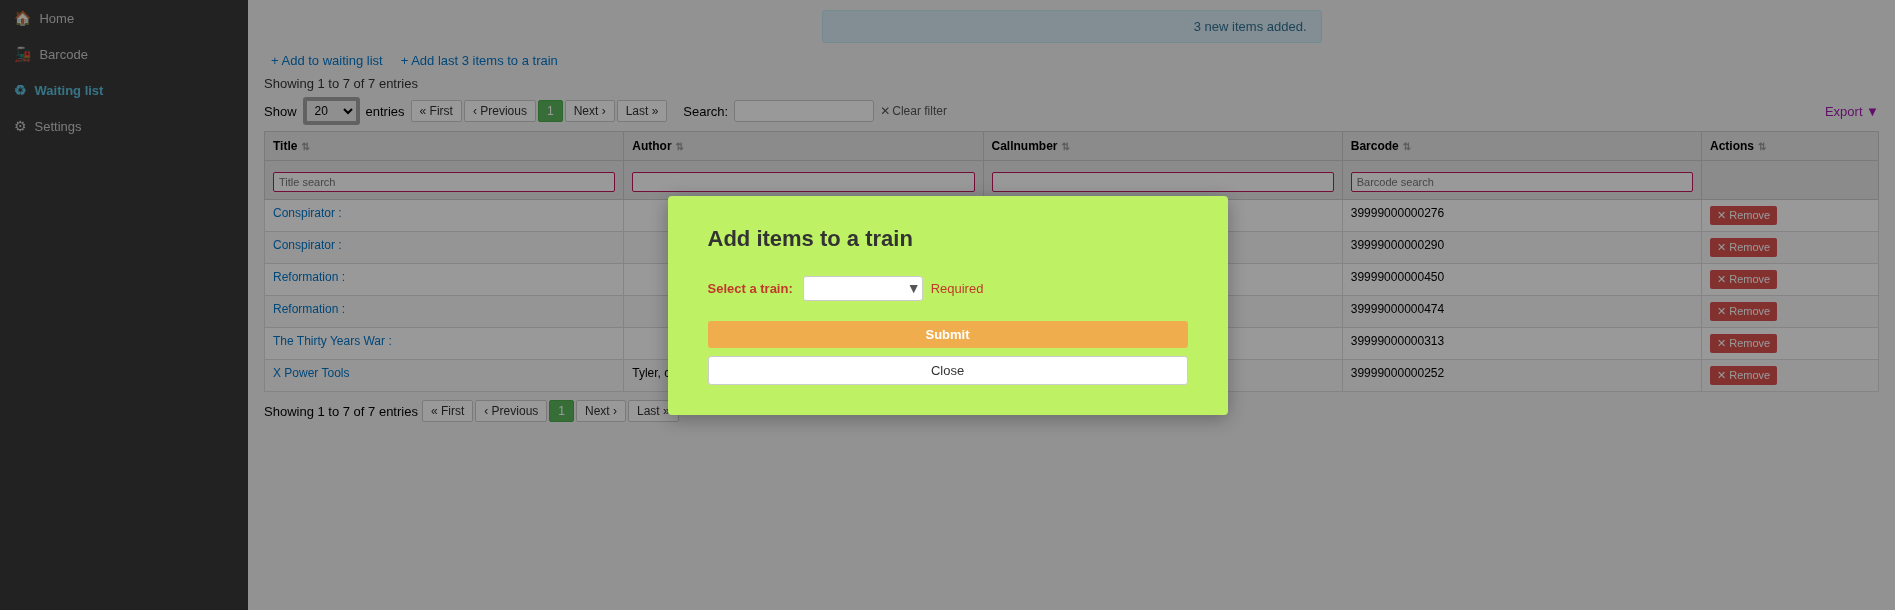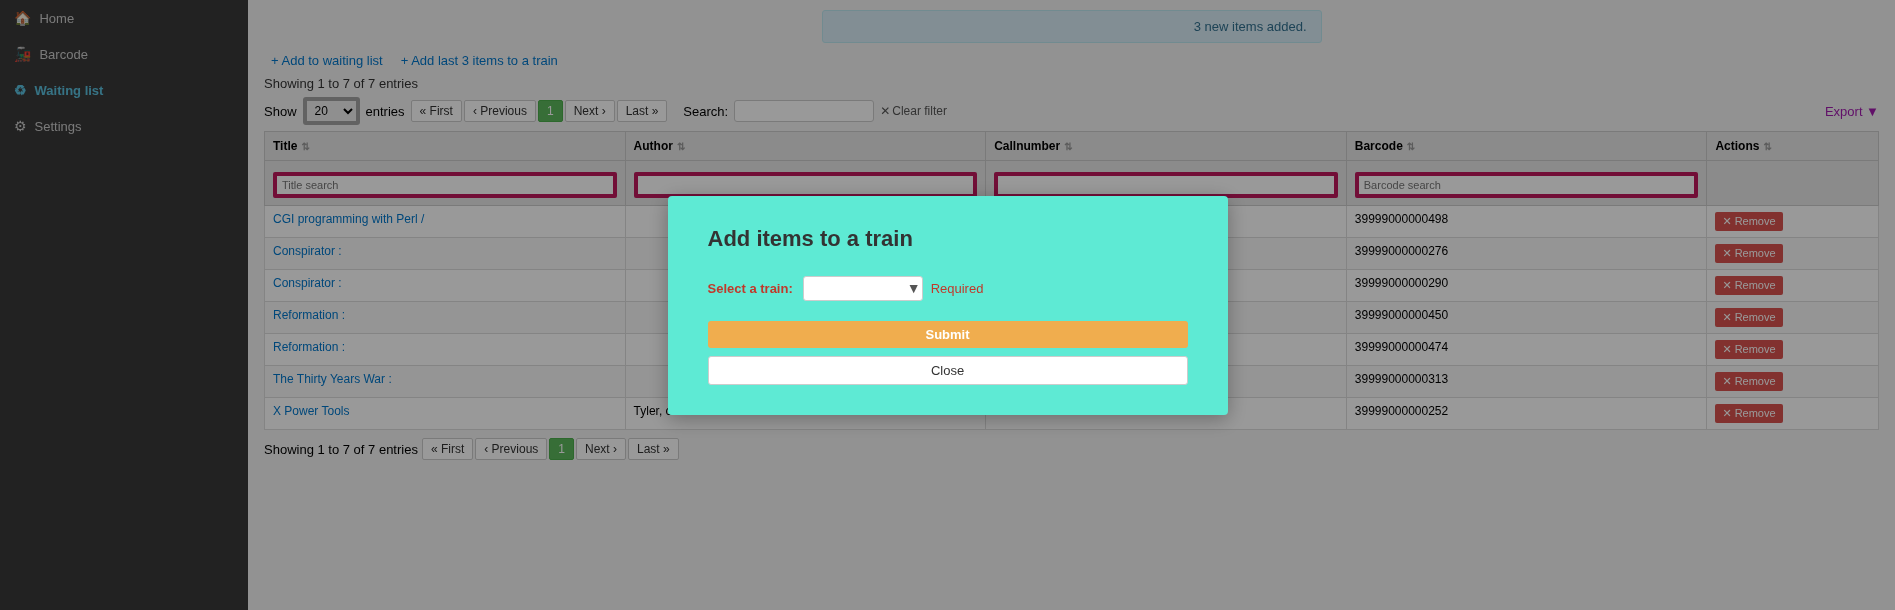--- a/index.html
+++ b/index.html
@@ -171,21 +171,21 @@
       padding: 3px 7px;
       cursor: pointer;
       font-size: 11px;
       border-radius: 2px;
       white-space: nowrap;
     }
 
     
     .header-search {
       width: 100%;
-      border: 4px solid #be185d;
+      border: 1px solid #be185d;
       padding: 3px 5px;
       font-size: 11px;
       border-radius: 2px;
       margin-top: 4px;
     }
 
     
     .bottom-controls {
       display: flex;
       align-items: center;
@@ -198,21 +198,21 @@
     .modal-overlay {
       position: fixed;
       top: 0; left: 0; right: 0; bottom: 0;
       background: rgba(0,0,0,0.4);
       display: flex;
       align-items: center;
       justify-content: center;
       z-index: 1000;
     }
     .modal {
-      background: #5eead4;
+      background: #bef264;
       border-radius: 4px;
       padding: 30px 40px;
       width: 560px;
       box-shadow: 0 4px 20px rgba(0,0,0,0.3);
       position: relative;
     }
     .modal-title {
       font-size: 22px;
       font-weight: bold;
       color: #333;
@@ -344,27 +344,20 @@
       <tr id="col-searches">
           <th><input type="text" class="header-search" placeholder="Title search" style=""></th>
           <th><input type="text" class="header-search" placeholder="" style=""></th>
           <th><input type="text" class="header-search" placeholder="" style=""></th>
           <th><input type="text" class="header-search" placeholder="Barcode search" style=""></th>
           <th></th>
         </tr>
     </thead>
     <tbody id="table-body">
         <tr>
-          <td class="title-cell">CGI programming with Perl /</td>
-          <td></td>
-          <td></td>
-          <td>39999000000498</td>
-          <td><button class="remove-btn">✕ Remove</button></td>
-        </tr>
-        <tr>
           <td class="title-cell">Conspirator :</td>
           <td></td>
           <td></td>
           <td>39999000000276</td>
           <td><button class="remove-btn">✕ Remove</button></td>
         </tr>
         <tr>
           <td class="title-cell">Conspirator :</td>
           <td></td>
           <td></td>

